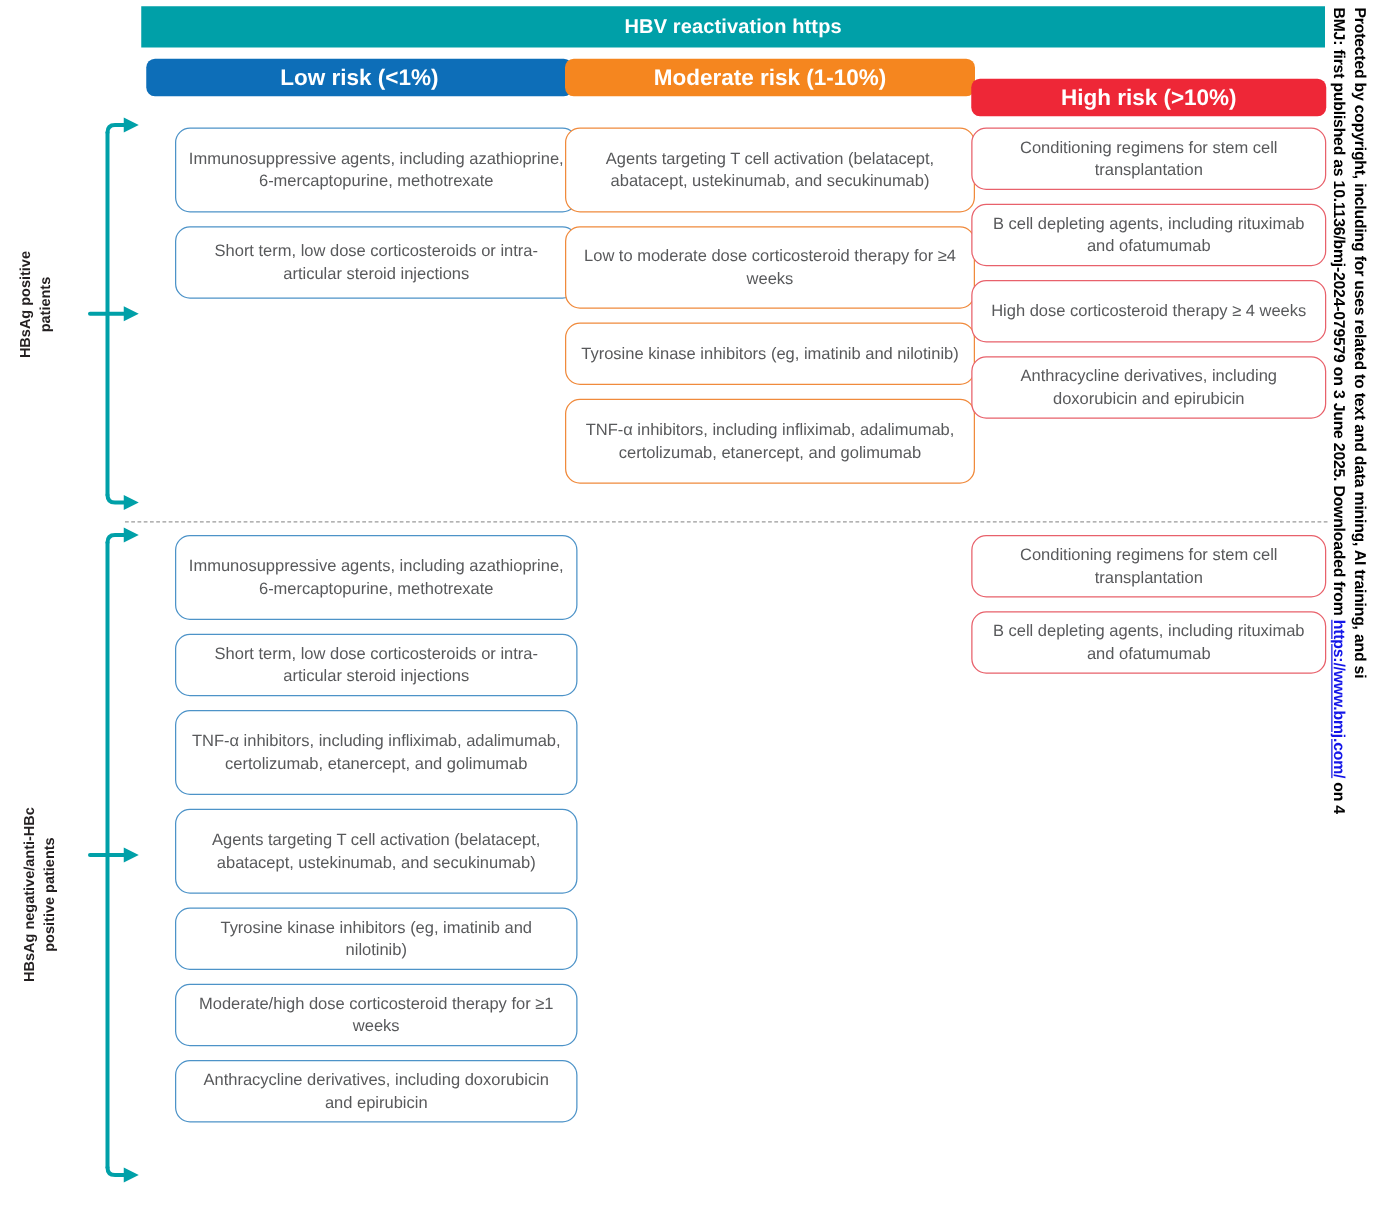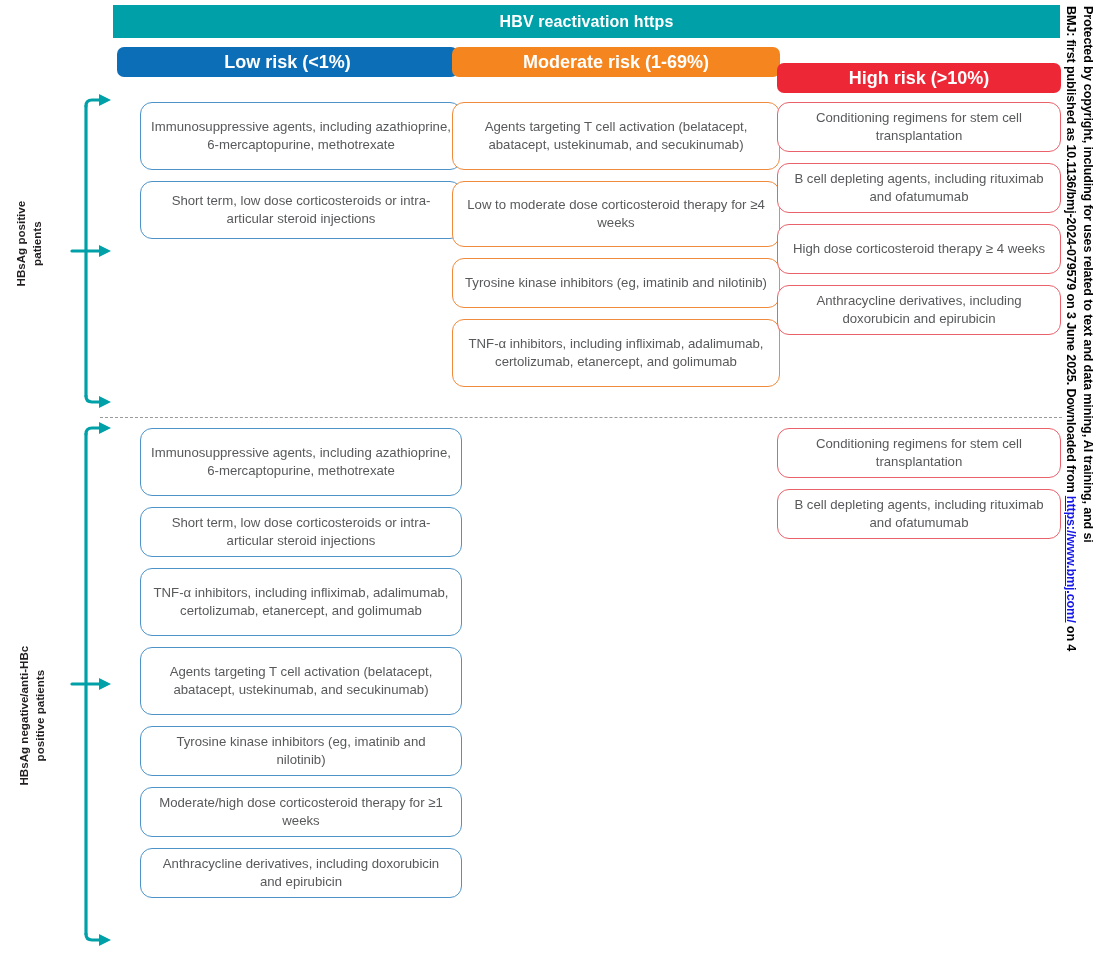--- a/index.html
+++ b/index.html
@@ -135,21 +135,21 @@
   .side-link { color: #1416E8; text-decoration: underline; }
 </style>
 </head>
 <body>
 
 <div id="root">
 
   <div class="banner">HBV reactivation https</div>
 
   <div class="col-header low">Low risk (&lt;1%)</div>
-  <div class="col-header mod">Moderate risk (1-69%)</div>
+  <div class="col-header mod">Moderate risk (1-10%)</div>
   <div class="col-header high">High risk (&gt;10%)</div>
 
   <div class="divider"></div>
 
   <div class="colwrap c1 top" id="col-top-low">
       <div class="node blue" style="height: 68px;">
         <span>Immunosuppressive agents, including azathioprine, 6-mercaptopurine, methotrexate</span>
       </div>
       <div class="node blue" style="height: 58px;">
         <span>Short term, low dose corticosteroids or intra-articular steroid injections</span>

